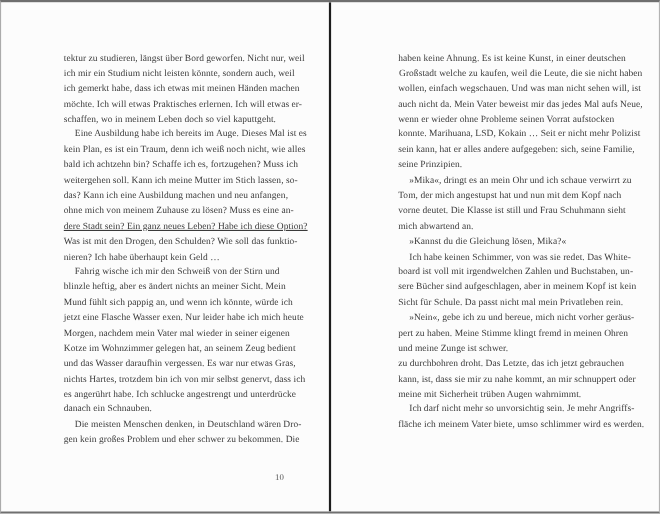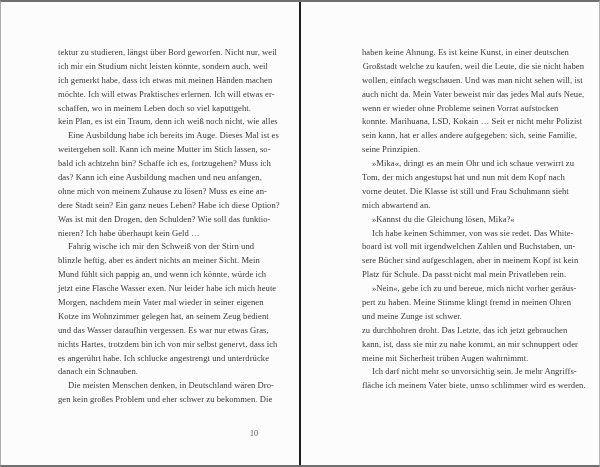--- a/index.html
+++ b/index.html
@@ -45,27 +45,27 @@
 <body>
 
 <div class="canvas">
 
   <div class="textblock tb-left">
       <div class="line" style="transform: scaleX(1);">tektur zu studieren, längst über Bord geworfen. Nicht nur, weil</div>
       <div class="line" style="transform: scaleX(1);">ich mir ein Studium nicht leisten könnte, sondern auch, weil</div>
       <div class="line" style="transform: scaleX(1);">ich gemerkt habe, dass ich etwas mit meinen Händen machen</div>
       <div class="line" style="transform: scaleX(1);">möchte. Ich will etwas Praktisches erlernen. Ich will etwas er-</div>
       <div class="line end">schaffen, wo in meinem Leben doch so viel kaputtgeht.</div>
+      <div class="line indent" style="transform: scaleX(1);">Eine Ausbildung habe ich bereits im Auge. Dieses Mal ist es</div>
       <div class="line" style="transform: scaleX(1);">kein Plan, es ist ein Traum, denn ich weiß noch nicht, wie alles</div>
-      <div class="line indent" style="transform: scaleX(1);">Eine Ausbildung habe ich bereits im Auge. Dieses Mal ist es</div>
+      <div class="line" style="transform: scaleX(1);">bald ich achtzehn bin? Schaffe ich es, fortzugehen? Muss ich</div>
       <div class="line" style="transform: scaleX(1);">weitergehen soll. Kann ich meine Mutter im Stich lassen, so-</div>
-      <div class="line" style="transform: scaleX(1);">bald ich achtzehn bin? Schaffe ich es, fortzugehen? Muss ich</div>
       <div class="line" style="transform: scaleX(1);">das? Kann ich eine Ausbildung machen und neu anfangen,</div>
       <div class="line" style="transform: scaleX(1);">ohne mich von meinem Zuhause zu lösen? Muss es eine an-</div>
-      <div class="line" style="transform: scaleX(1);">dere Stadt sein? Ein ganz neues Leben? Habe ich diese Option?</div>
+      <div class="line" style="transform: scaleX(1); text-decoration: underline;">dere Stadt sein? Ein ganz neues Leben? Habe ich diese Option?</div>
       <div class="line" style="transform: scaleX(1);">Was ist mit den Drogen, den Schulden? Wie soll das funktio-</div>
       <div class="line end">nieren? Ich habe überhaupt kein Geld …</div>
       <div class="line indent" style="transform: scaleX(1);">Fahrig wische ich mir den Schweiß von der Stirn und</div>
       <div class="line" style="transform: scaleX(1);">blinzle heftig, aber es ändert nichts an meiner Sicht. Mein</div>
       <div class="line" style="transform: scaleX(1);">Mund fühlt sich pappig an, und wenn ich könnte, würde ich</div>
       <div class="line" style="transform: scaleX(1);">jetzt eine Flasche Wasser exen. Nur leider habe ich mich heute</div>
       <div class="line" style="transform: scaleX(1);">Morgen, nachdem mein Vater mal wieder in seiner eigenen</div>
       <div class="line" style="transform: scaleX(1);">Kotze im Wohnzimmer gelegen hat, an seinem Zeug bedient</div>
       <div class="line" style="transform: scaleX(1);">und das Wasser daraufhin vergessen. Es war nur etwas Gras,</div>
       <div class="line" style="transform: scaleX(1);">nichts Hartes, trotzdem bin ich von mir selbst genervt, dass ich</div>
@@ -89,21 +89,21 @@
       <div class="line" style="transform: scaleX(1);">sein kann, hat er alles andere aufgegeben: sich, seine Familie,</div>
       <div class="line end">seine Prinzipien.</div>
       <div class="line indent" style="transform: scaleX(1);">»Mika«, dringt es an mein Ohr und ich schaue verwirrt zu</div>
       <div class="line" style="transform: scaleX(1);">Tom, der mich angestupst hat und nun mit dem Kopf nach</div>
       <div class="line" style="transform: scaleX(1);">vorne deutet. Die Klasse ist still und Frau Schuhmann sieht</div>
       <div class="line end">mich abwartend an.</div>
       <div class="line indent end">»Kannst du die Gleichung lösen, Mika?«</div>
       <div class="line indent" style="transform: scaleX(1);">Ich habe keinen Schimmer, von was sie redet. Das White-</div>
       <div class="line" style="transform: scaleX(1);">board ist voll mit irgendwelchen Zahlen und Buchstaben, un-</div>
       <div class="line" style="transform: scaleX(1);">sere Bücher sind aufgeschlagen, aber in meinem Kopf ist kein</div>
-      <div class="line end">Platz für Schule. Da passt nicht mal mein Privatleben rein.</div>
+      <div class="line end">Sicht für Schule. Da passt nicht mal mein Privatleben rein.</div>
       <div class="line indent" style="transform: scaleX(1);">»Nein«, gebe ich zu und bereue, mich nicht vorher geräus-</div>
       <div class="line" style="transform: scaleX(1);">pert zu haben. Meine Stimme klingt fremd in meinen Ohren</div>
       <div class="line end">und meine Zunge ist schwer.</div>
       <div class="line" style="transform: scaleX(1);">zu durchbohren droht. Das Letzte, das ich jetzt gebrauchen</div>
       <div class="line" style="transform: scaleX(1);">kann, ist, dass sie mir zu nahe kommt, an mir schnuppert oder</div>
       <div class="line end">meine mit Sicherheit trüben Augen wahrnimmt.</div>
       <div class="line indent" style="transform: scaleX(1);">Ich darf nicht mehr so unvorsichtig sein. Je mehr Angriffs-</div>
       <div class="line end">fläche ich meinem Vater biete, umso schlimmer wird es werden.</div>
     </div>
 

